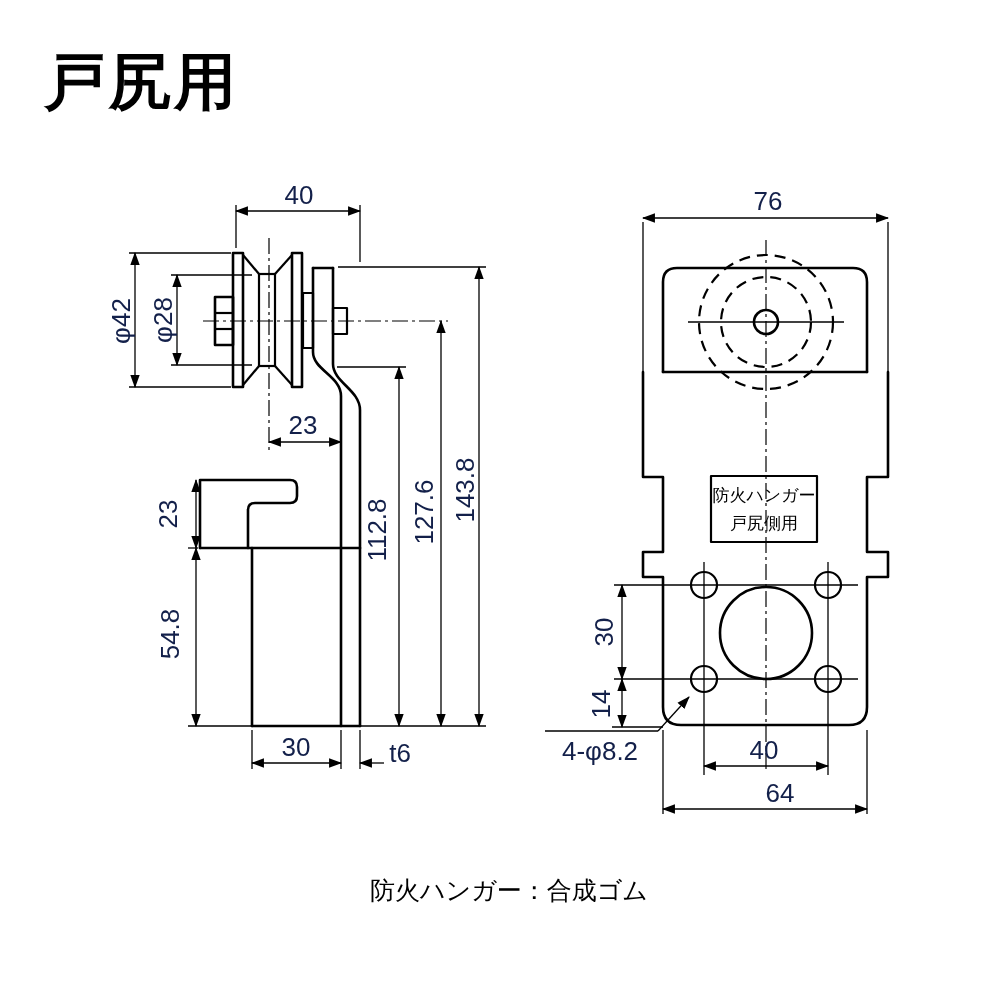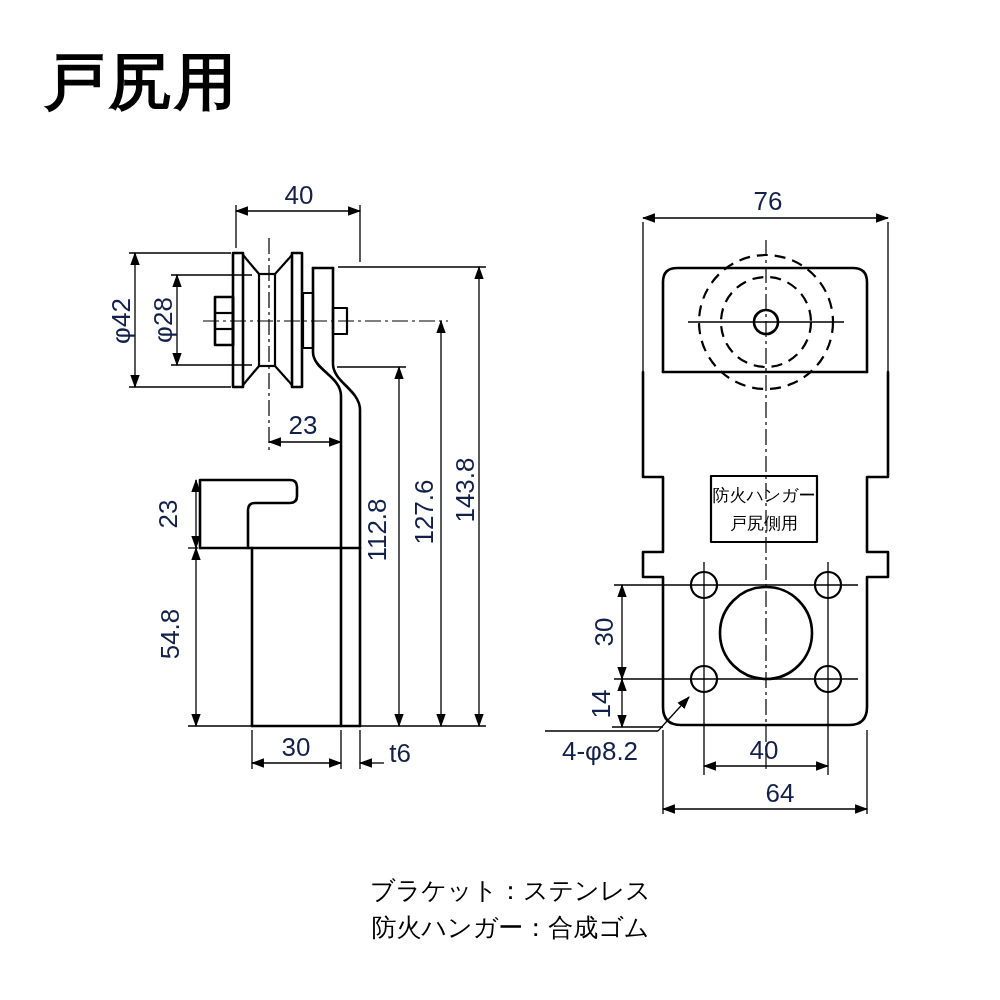--- a/index.html
+++ b/index.html
@@ -1,17 +1,17 @@
 <!DOCTYPE html>
 <html><head>
 <meta charset="utf-8">
 <style>
   html,body{margin:0;padding:0;background:#ffffff;}
   .page{position:relative;width:1000px;height:1000px;background:#ffffff;overflow:hidden;
-        font-family:"Liberation Sans", sans-serif;text-align:center;}
+        font-family:"Liberation Sans", sans-serif;}
   svg{position:absolute;left:0;top:0;}
   .part{stroke:#000;stroke-width:2.6;fill:none;stroke-linejoin:round;stroke-linecap:round;}
   .part2{stroke:#000;stroke-width:2.2;fill:none;stroke-linejoin:round;}
   .dl{stroke:#000;stroke-width:1.3;fill:none;}
   .cl{stroke:#000;stroke-width:1.2;fill:none;stroke-dasharray:16 4 3 4;}
   .dashc{stroke:#000;stroke-width:2.2;fill:none;stroke-dasharray:11 7;}
   text.dim{font-size:26px;fill:#13204a;text-anchor:middle;}
   text.jp{fill:#000;}
   .title{position:absolute;left:44px;top:40px;font-size:62px;font-weight:800;color:#000;
          letter-spacing:3px;font-family:"Liberation Sans", sans-serif;}
@@ -180,17 +180,16 @@
 
         <line class="dl" x1="663" y1="730" x2="663" y2="814"></line>
         <line class="dl" x1="867" y1="730" x2="867" y2="814"></line>
         <line class="dl" x1="663" y1="809" x2="867" y2="809" marker-start="url(#arr)" marker-end="url(#arr)"></line>
         <text class="dim" x="780" y="802">64</text>
       </g>
     </g>
   </svg>
 
   <div class="notes">
-    <div>ブラケット：ステンレス</div>
     <div>防火ハンガー：合成ゴム</div>
   </div>
 
 </div>
 
 </body></html>

